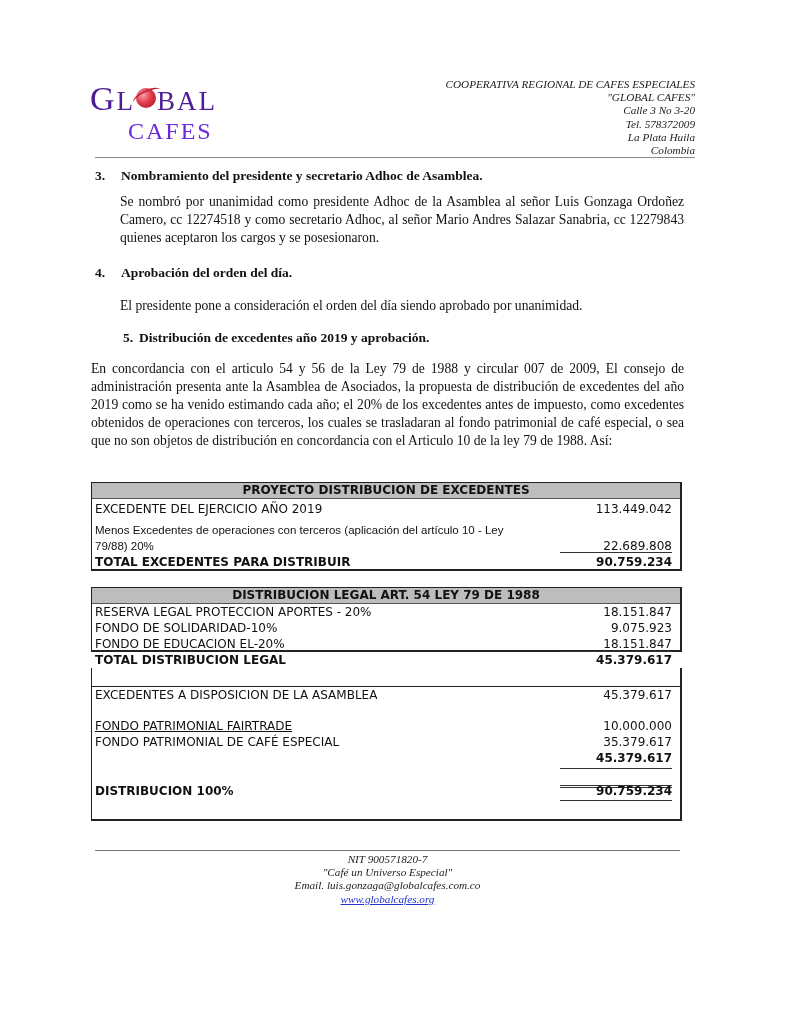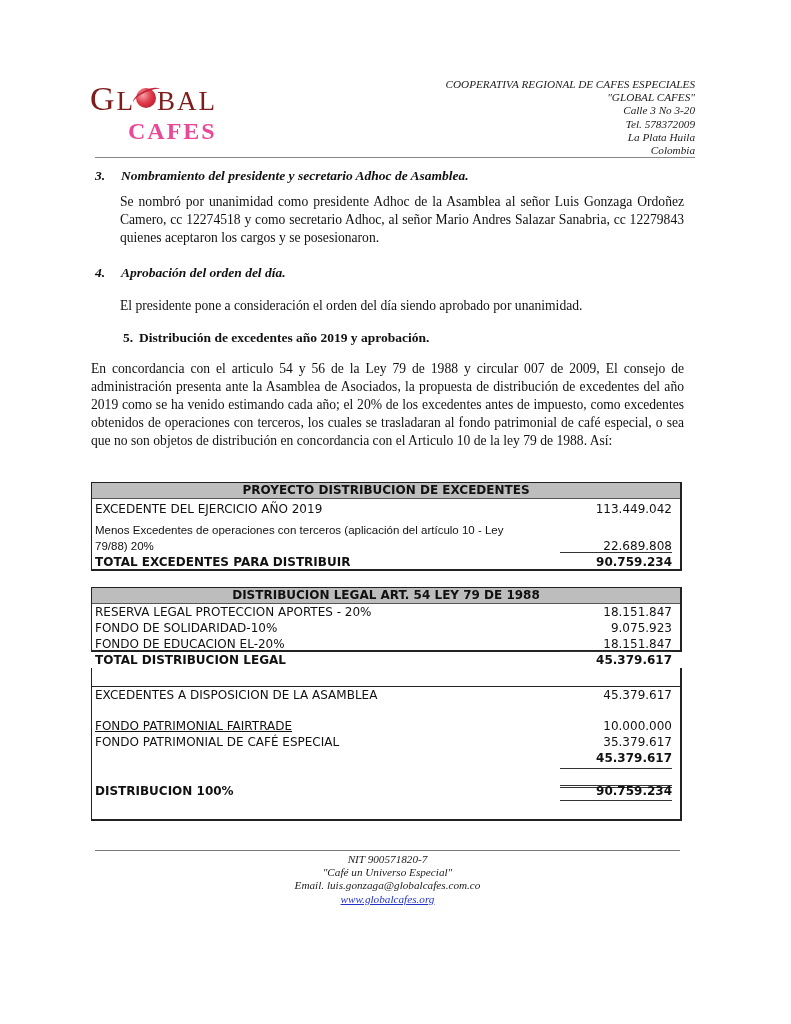--- a/index.html
+++ b/index.html
@@ -1,28 +1,28 @@
 <!DOCTYPE html>
 <html><head>
 <meta charset="utf-8">
 <style>
   html, body { margin: 0; padding: 0; background: #ffffff; }
   body { width: 791px; height: 1024px; position: relative; overflow: hidden; font-family: "Liberation Serif", serif; color: #111; }
 
   .logo { position: absolute; left: 90px; top: 82px; width: 160px; height: 66px; }
-  .logo .l1 { position: absolute; left: 0; top: 0; font-family: "Liberation Serif", serif; color: #7f1d1d; font-size: 34px; letter-spacing: 2px; line-height: 34px; white-space: nowrap; }
+  .logo .l1 { position: absolute; left: 0; top: 0; font-family: "Liberation Serif", serif; color: #4c1d95; font-size: 34px; letter-spacing: 2px; line-height: 34px; white-space: nowrap; }
   .logo .l1 .small { font-size: 27px; }
   .logo .globe { display: inline-block; width: 20px; height: 20px; border-radius: 50%; background: radial-gradient(circle at 35% 35%, #f5a3a8 0%, #e0394a 45%, #a3101f 100%); vertical-align: 2px; margin: 0 1px; position: relative; }
   .logo .globe::after { content: ""; position: absolute; left: -4px; top: 2px; width: 30px; height: 10px; border-top: 2px solid #c0243a; border-radius: 50%; transform: rotate(-25deg); }
-  .logo .l2 { position: absolute; left: 38px; top: 36px; color: #ec4899; font-size: 24px; letter-spacing: 2px; line-height: 26px; font-weight: bold; }
+  .logo .l2 { position: absolute; left: 38px; top: 36px; color: #6d28d9; font-size: 24px; letter-spacing: 2px; line-height: 26px; }
 
   .address { position: absolute; right: 96px; top: 78px; text-align: right; font-style: italic; font-size: 11.2px; line-height: 13.2px; color: #222; }
   .hr-top { position: absolute; left: 95px; top: 157px; width: 600px; height: 0; border-top: 1.5px solid #888; }
 
-  .heading-it { position: absolute; font-style: italic; font-weight: bold; font-size: 13.5px; }
+  .heading-it { position: absolute; font-weight: bold; font-size: 13.5px; }
   .heading-it .num { display: inline-block; width: 26px; }
   .para { position: absolute; font-size: 13.6px; line-height: 18px; text-align: justify; }
   .heading-b { position: absolute; font-weight: bold; font-size: 13.5px; }
   .heading-b .num { display: inline-block; width: 22px; }
 
   .tbl { position: absolute; left: 91px; width: 591px; border: 1.5px solid #222; border-right-width: 2.5px; border-bottom-width: 2.5px; font-family: "DejaVu Sans", sans-serif; font-size: 12px; color: #111; box-sizing: border-box; }
   .tbl .hdr { background: #bdbdbd; text-align: center; font-weight: bold; height: 15px; line-height: 15px; border-bottom: 1px solid #555; }
   .tbl .row { position: relative; height: 16px; line-height: 16px; padding-left: 3px; }
   .tbl .row .lbl { white-space: nowrap; }
   .tbl .row .val { position: absolute; right: 8px; top: 0; text-align: right; }

